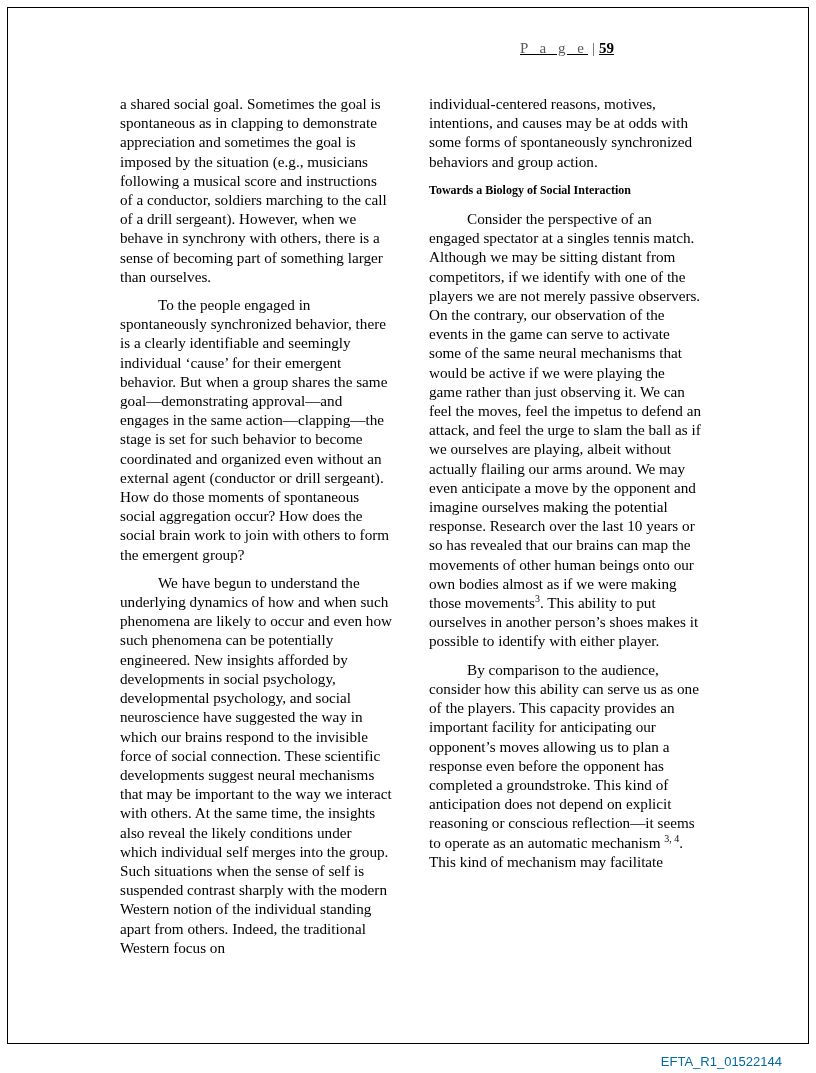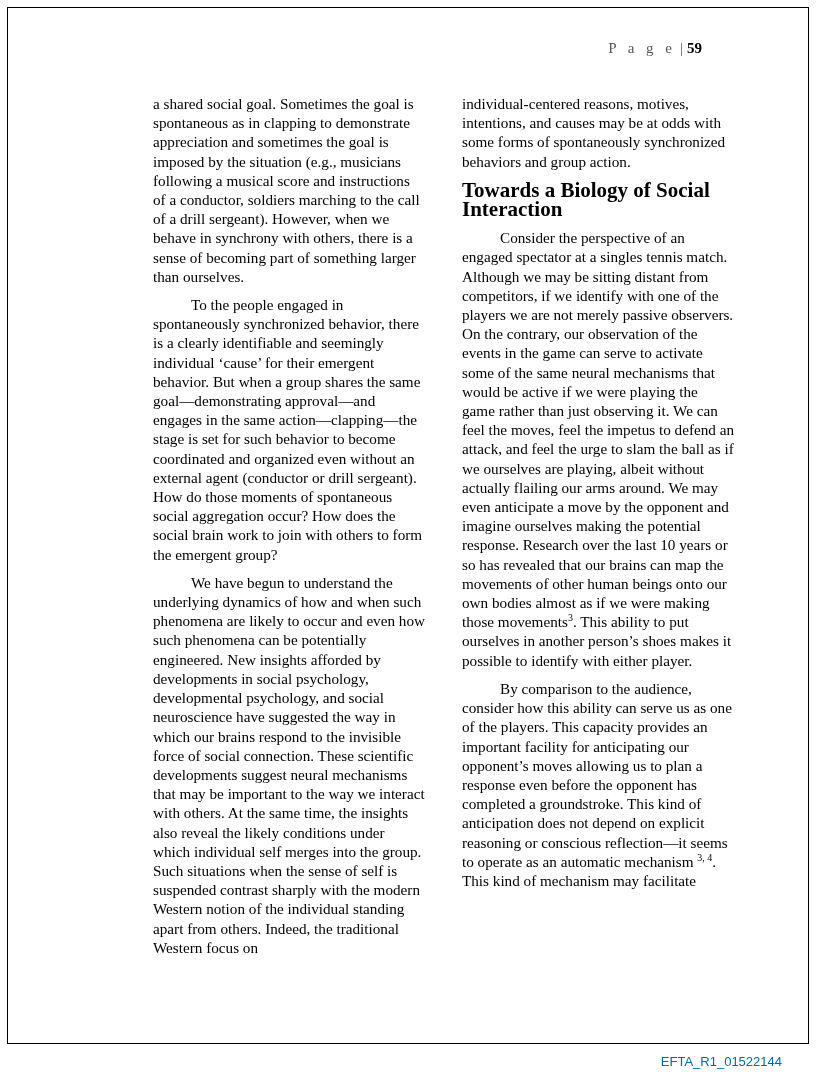--- a/index.html
+++ b/index.html
@@ -23,54 +23,54 @@
     right: 7px;
     bottom: 29px;
     border: 1px solid #000000;
     pointer-events: none;
   }
   .header {
     position: absolute;
     top: 40px;
     left: 432px;
     width: 270px;
-    text-align: right;
+    text-align: center;
     font-size: 15px;
+    text-decoration: underline;
   }
   .pg-label {
     color: #595959;
     letter-spacing: 4px;
   }
   .pg-sep {
     color: #595959;
     padding: 0 4px;
   }
   .pg-num {
     color: #000000;
     font-weight: bold;
   }
   .col {
     position: absolute;
     top: 94px;
     width: 272px;
     font-size: 15.2px;
     line-height: 19.2px;
     text-align: left;
-    margin-left: 33px;
   }
   .col-left  { left: 120px; }
   .col-right { left: 429px; }
   .para {
     margin: 0 0 9px 0;
   }
   .para.indent {
     text-indent: 38px;
   }
   .heading {
-    font-size: 21px;
+    font-size: 12px;
     line-height: 19.2px;
     font-weight: bold;
     margin: 10px 0 9px 0;
   }
   sup {
     font-size: 10px;
     line-height: 0;
     vertical-align: super;
   }
   .footer {

